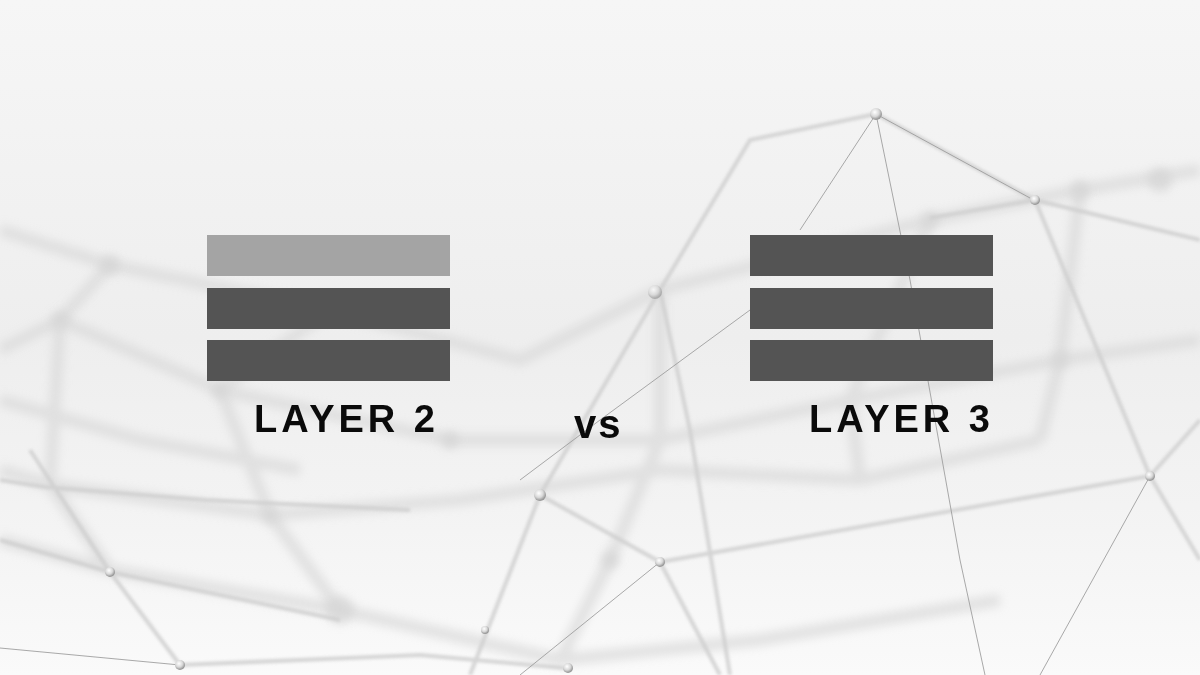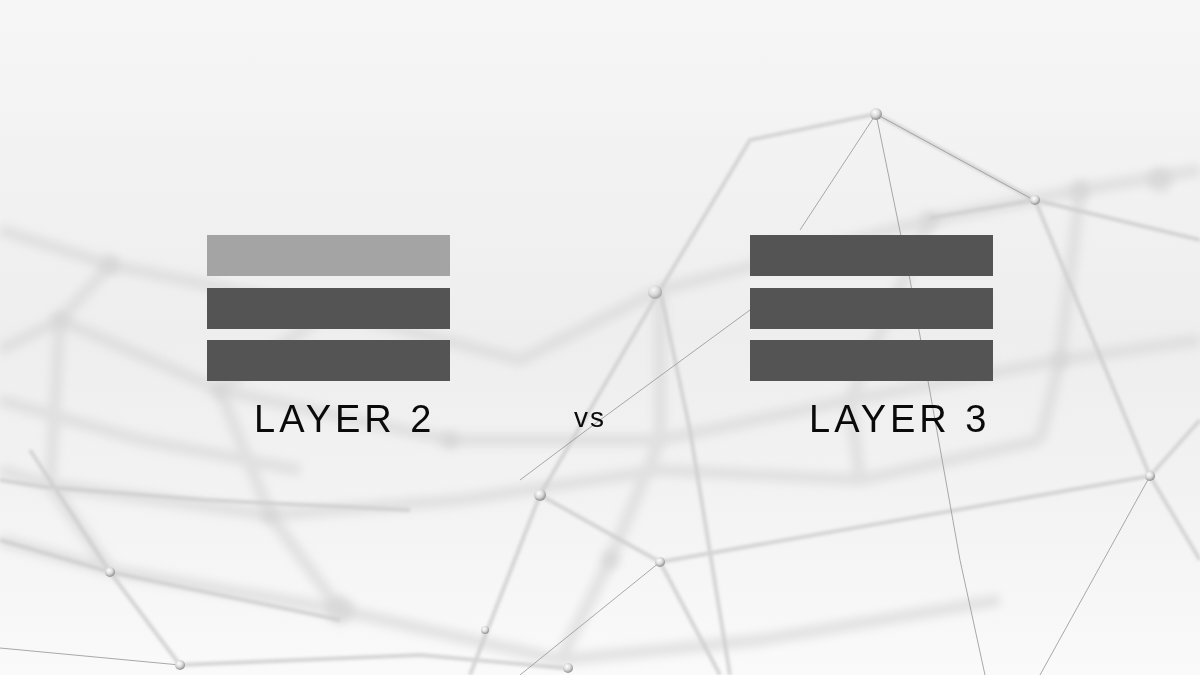--- a/index.html
+++ b/index.html
@@ -5,21 +5,21 @@
     html, body { margin: 0; padding: 0; }
     body {
       width: 1200px; height: 675px; overflow: hidden; position: relative;
       background: #f4f4f4;
       font-family: "Liberation Sans", sans-serif;
     }
     .bg { position: absolute; left: 0; top: 0; width: 1200px; height: 675px; }
     .stack { position: absolute; width: 243px; }
     .bar { position: absolute; left: 0; width: 243px; height: 41px; }
     .label {
-      position: absolute; font-weight: normal; color: #0a0a0a;
+      position: absolute; font-weight: bold; color: #0a0a0a;
       font-size: 38px; letter-spacing: 4px; line-height: 1;
       white-space: nowrap;
     }
   </style>
 </head>
 <body>
 
 <svg class="bg" viewBox="0 0 1200 675" xmlns="http://www.w3.org/2000/svg">
   <defs>
     <filter id="blur6">
@@ -108,20 +108,20 @@
   </g>
 </svg>
 
 <div class="stack" style="left:207px; top:235px; height:146px;">
   <div class="bar" style="top:0; background:#a4a4a4;"></div>
   <div class="bar" style="top:53px; background:#545454;"></div>
   <div class="bar" style="top:105px; background:#545454;"></div>
 </div>
 <div class="label" style="left:254px; top:400px;">LAYER 2</div>
 
-<div class="label" style="left:574px; top:404px; font-size:28px; letter-spacing:2px;">vs</div>
+<div class="label" style="left:574px; top:404px; font-size:40px; letter-spacing:2px;">vs</div>
 
 <div class="stack" style="left:750px; top:235px; height:146px;">
   <div class="bar" style="top:0; background:#545454;"></div>
   <div class="bar" style="top:53px; background:#545454;"></div>
   <div class="bar" style="top:105px; background:#545454;"></div>
 </div>
 <div class="label" style="left:762px; top:400px;margin-left:47px;">LAYER 3</div>
 
 </body></html>

